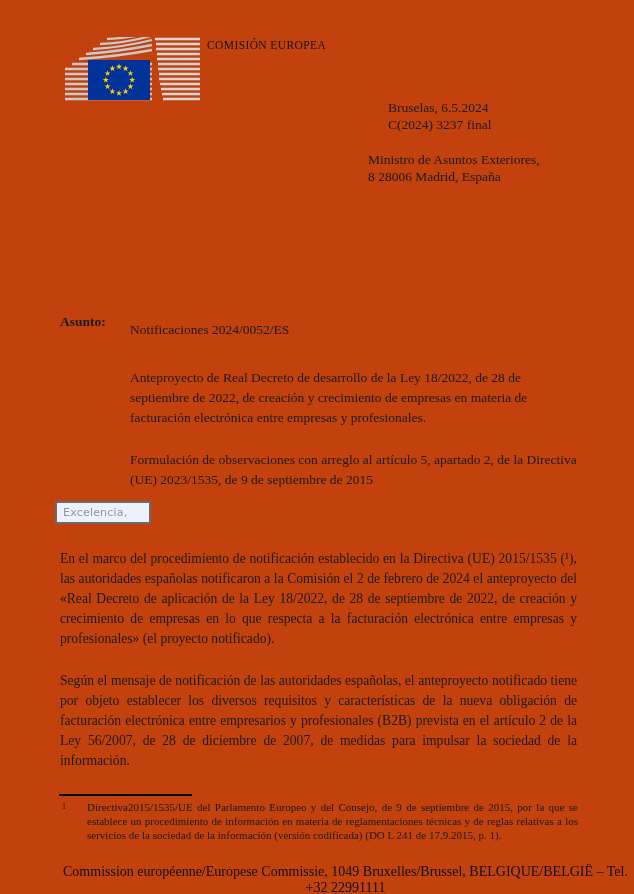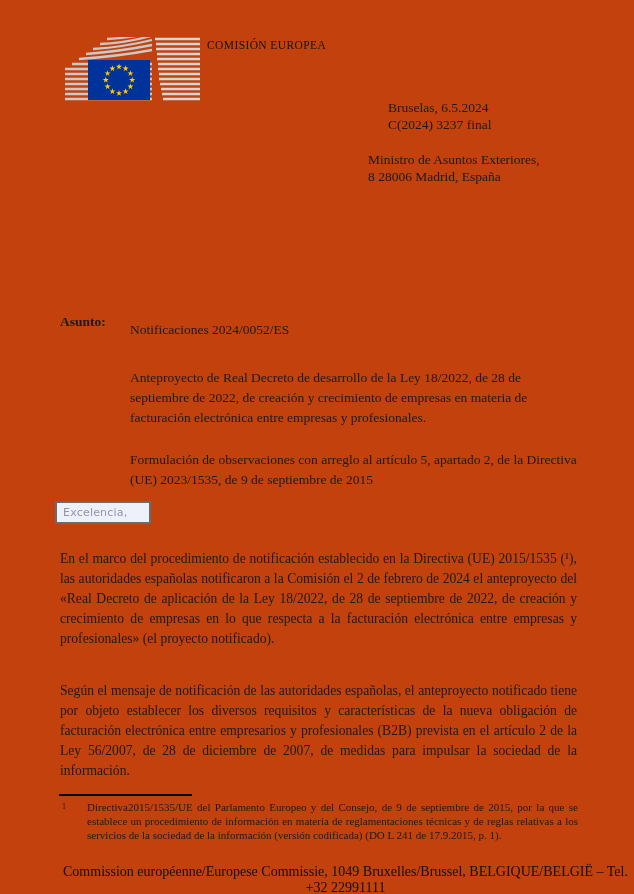--- a/index.html
+++ b/index.html
@@ -46,21 +46,21 @@
     font-size: 11px;
     padding: 8px 6px;
     letter-spacing: 0.2px;
     outline: none;
     border-radius: 0;
   }
   .body-text {
     position: absolute; left: 60px; top: 549px; width: 517px;
     font-size: 13.6px; line-height: 20px; text-align: justify;
   }
-  .body-text p + p { margin-top: 32px; }
+  .body-text p + p { margin-top: 22px; }
   .footnote-rule {
     position: absolute; left: 59px; top: 794px; width: 133px;
     border-top: 2px solid #000000;
   }
   .footnote {
     position: absolute; left: 60px; top: 800px; width: 518px;
     font-size: 11px; line-height: 14px; text-align: justify;
   }
   .fn-marker {
     position: absolute; left: 2px; top: 0;

